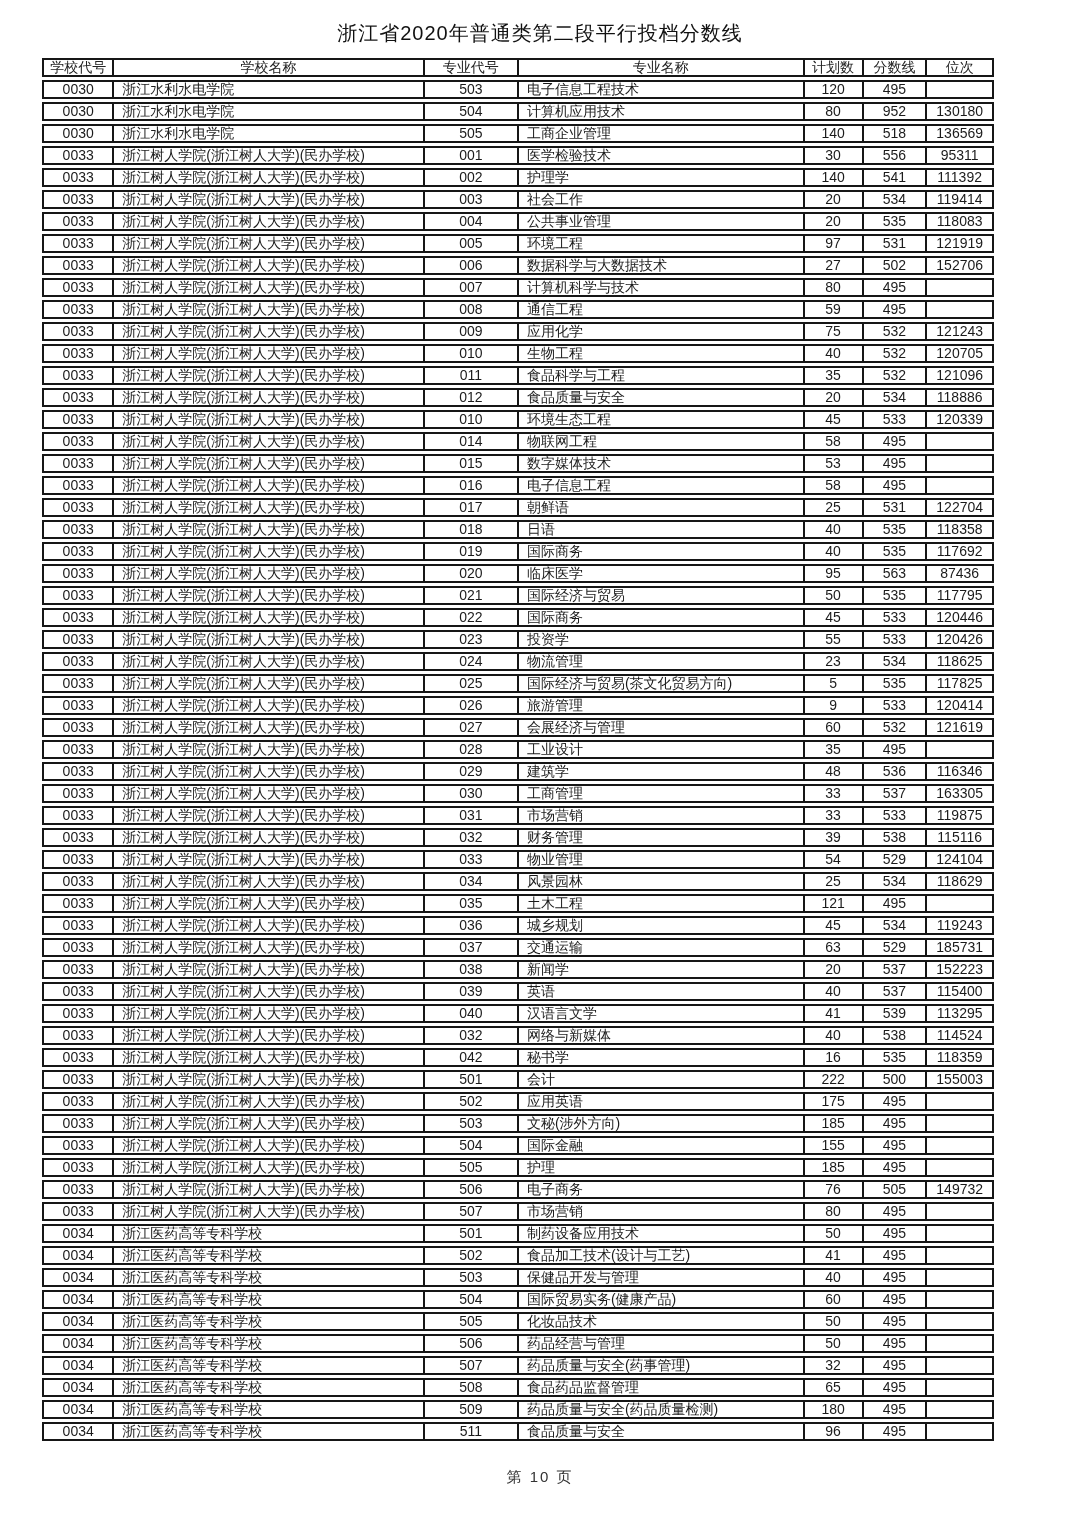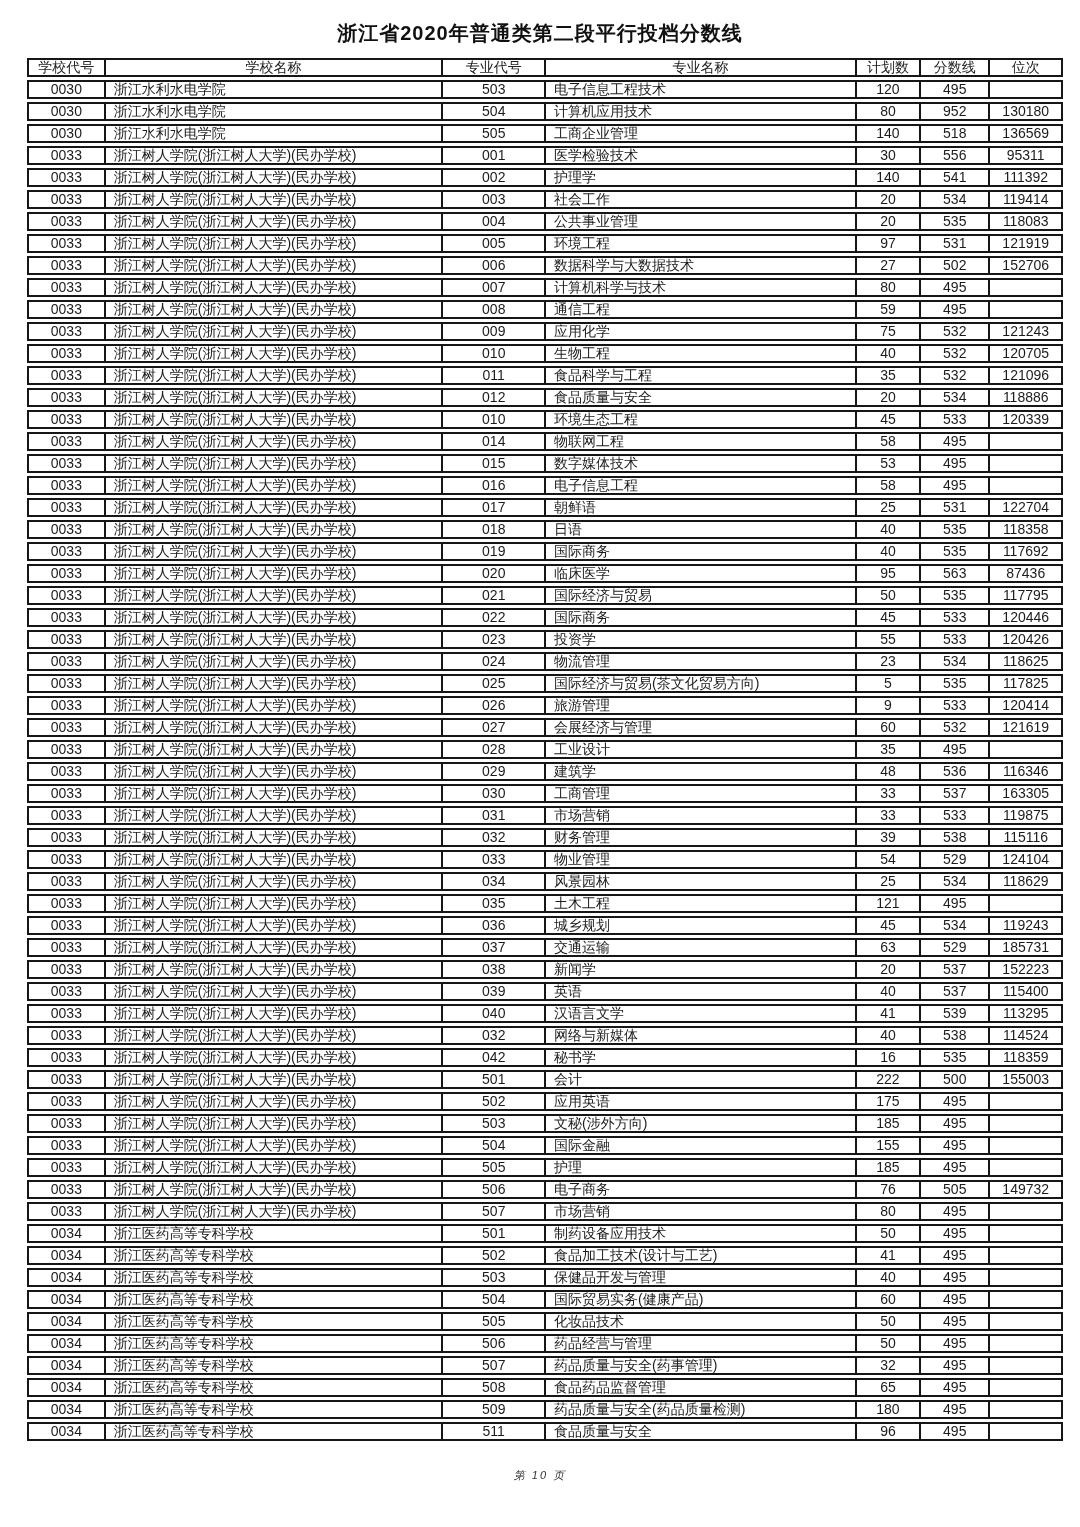--- a/index.html
+++ b/index.html
@@ -10,30 +10,30 @@
   body {
     width: 1080px;
     height: 1527px;
     font-family: "Liberation Sans", "DejaVu Sans", sans-serif;
     color: #1b1b1b;
     position: relative;
   }
   .page-title {
     text-align: center;
     font-size: 20px;
-    font-weight: bold;
+    font-weight: normal;
     color: #111;
     padding-top: 20px;
     margin: 0 0 8px 0;
     letter-spacing: 1px;
   }
   table.score-table {
     table-layout: fixed;
-    width: 1036px;
-    margin-left: 27px;
+    width: 952px;
+    margin-left: 42px;
     border-collapse: separate;
     border-spacing: 0 3px;
   }
   .score-table th, .score-table td {
     height: 15px;
     line-height: 15px;
     font-size: 14px;
     padding: 0 4px;
     overflow: hidden;
     white-space: nowrap;
@@ -47,25 +47,24 @@
   }
   .score-table th {
     font-weight: normal;
     text-align: center;
     color: #222;
   }
   .score-table td.c { text-align: center; }
   .score-table td.l { text-align: left; padding-left: 8px; }
   .page-footer {
     text-align: center;
-    font-size: 11px;
+    font-size: 15px;
     color: #333;
     margin-top: 24px;
     letter-spacing: 2px;
-    font-style: italic;
   }
 </style>
 </head>
 <body>
 
 <h1 class="page-title">浙江省2020年普通类第二段平行投档分数线</h1>
 
 <table class="score-table">
   <colgroup>
       <col style="width: 7.6%;">

